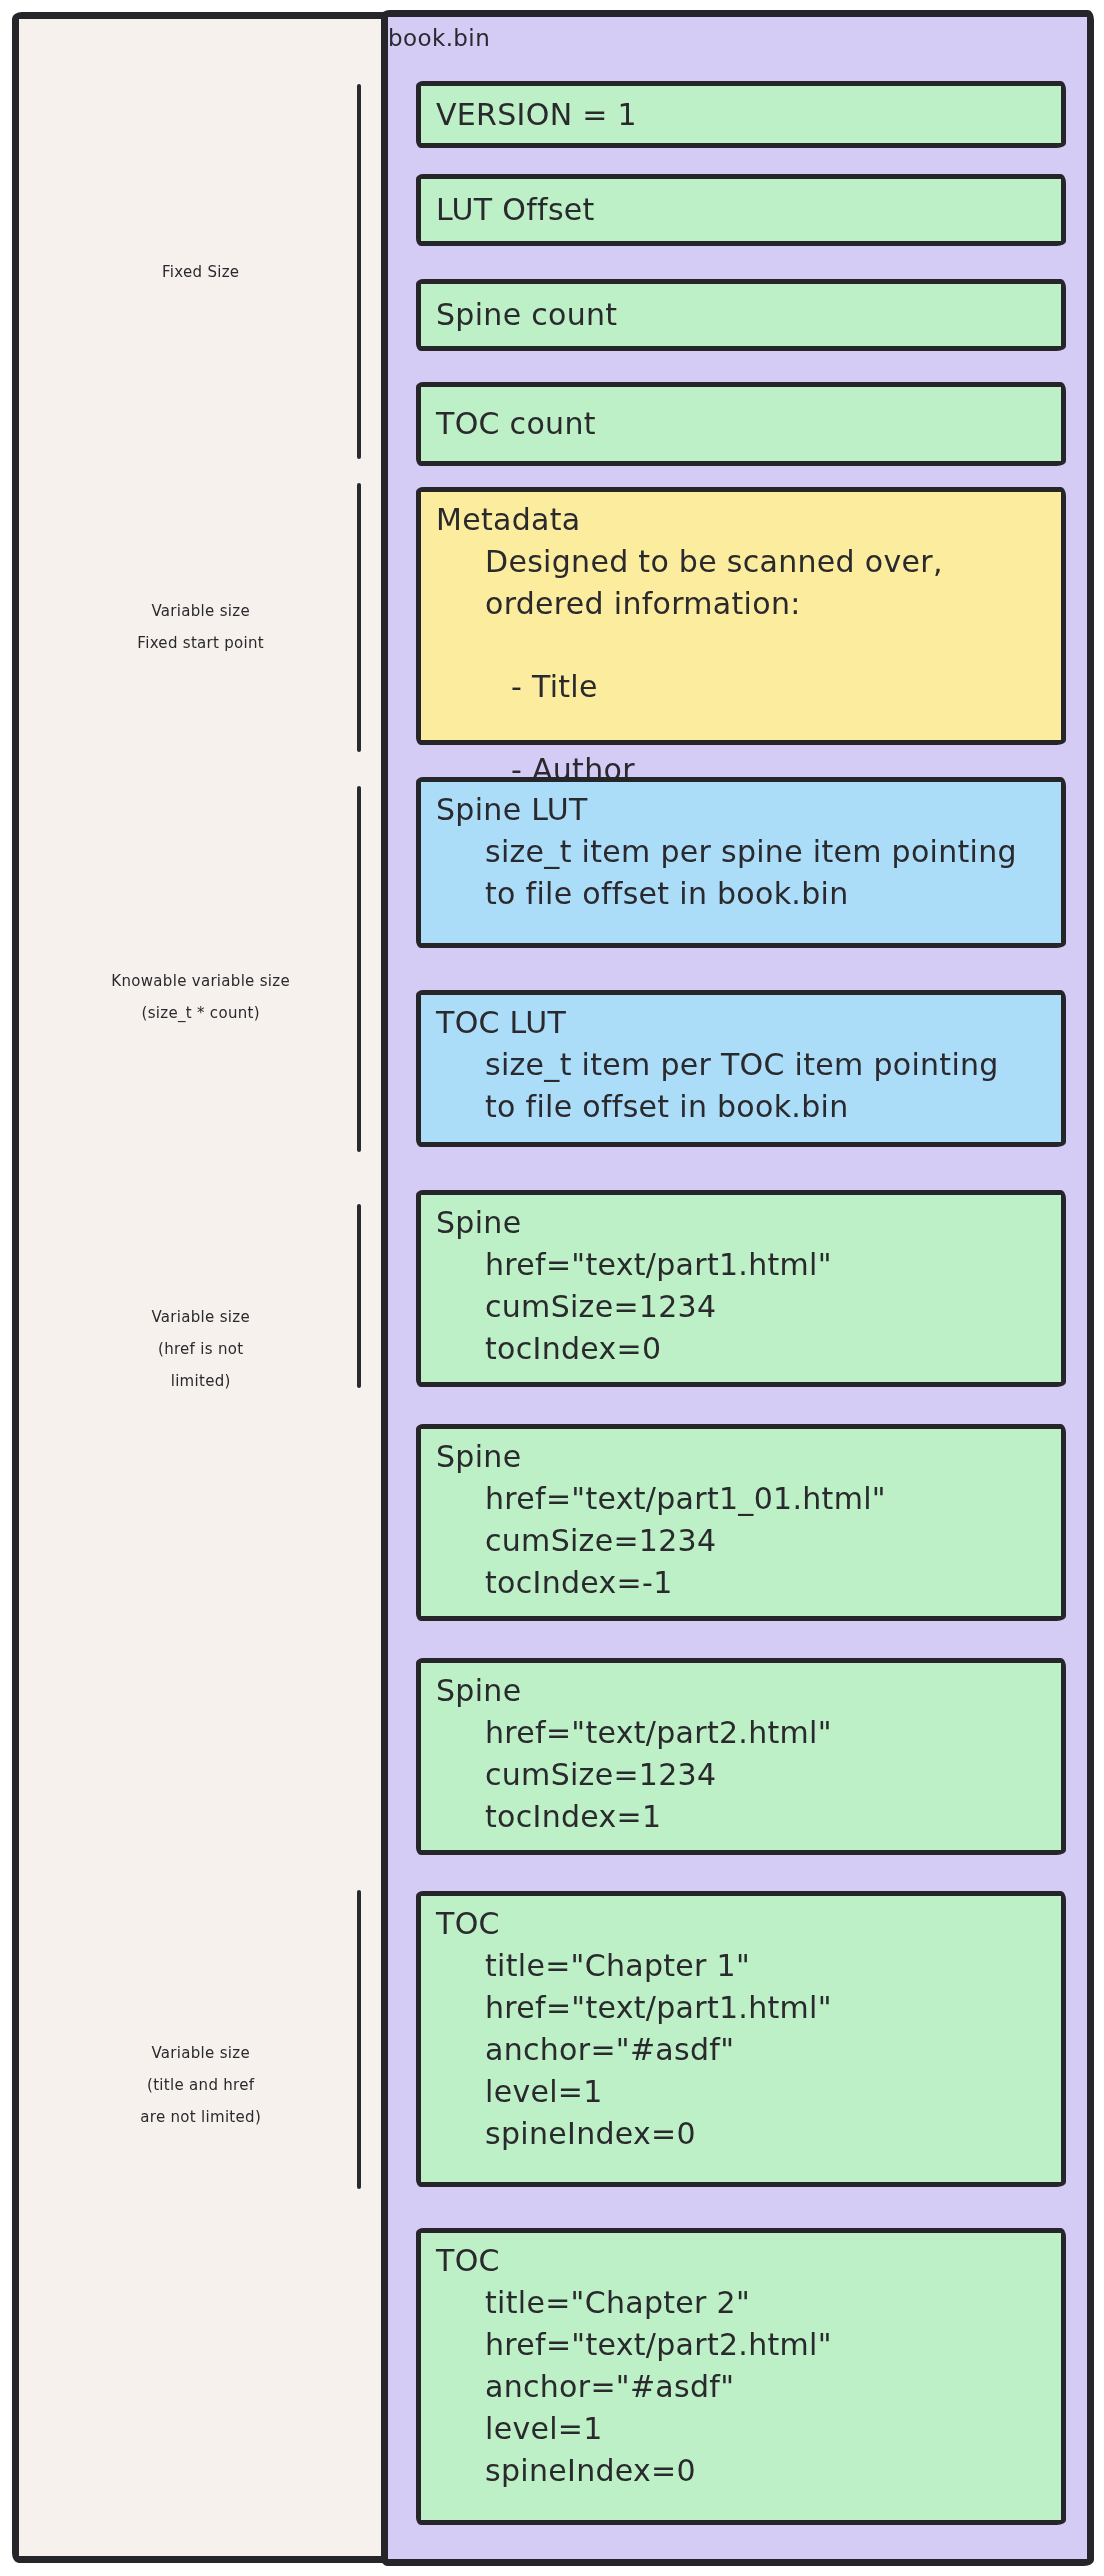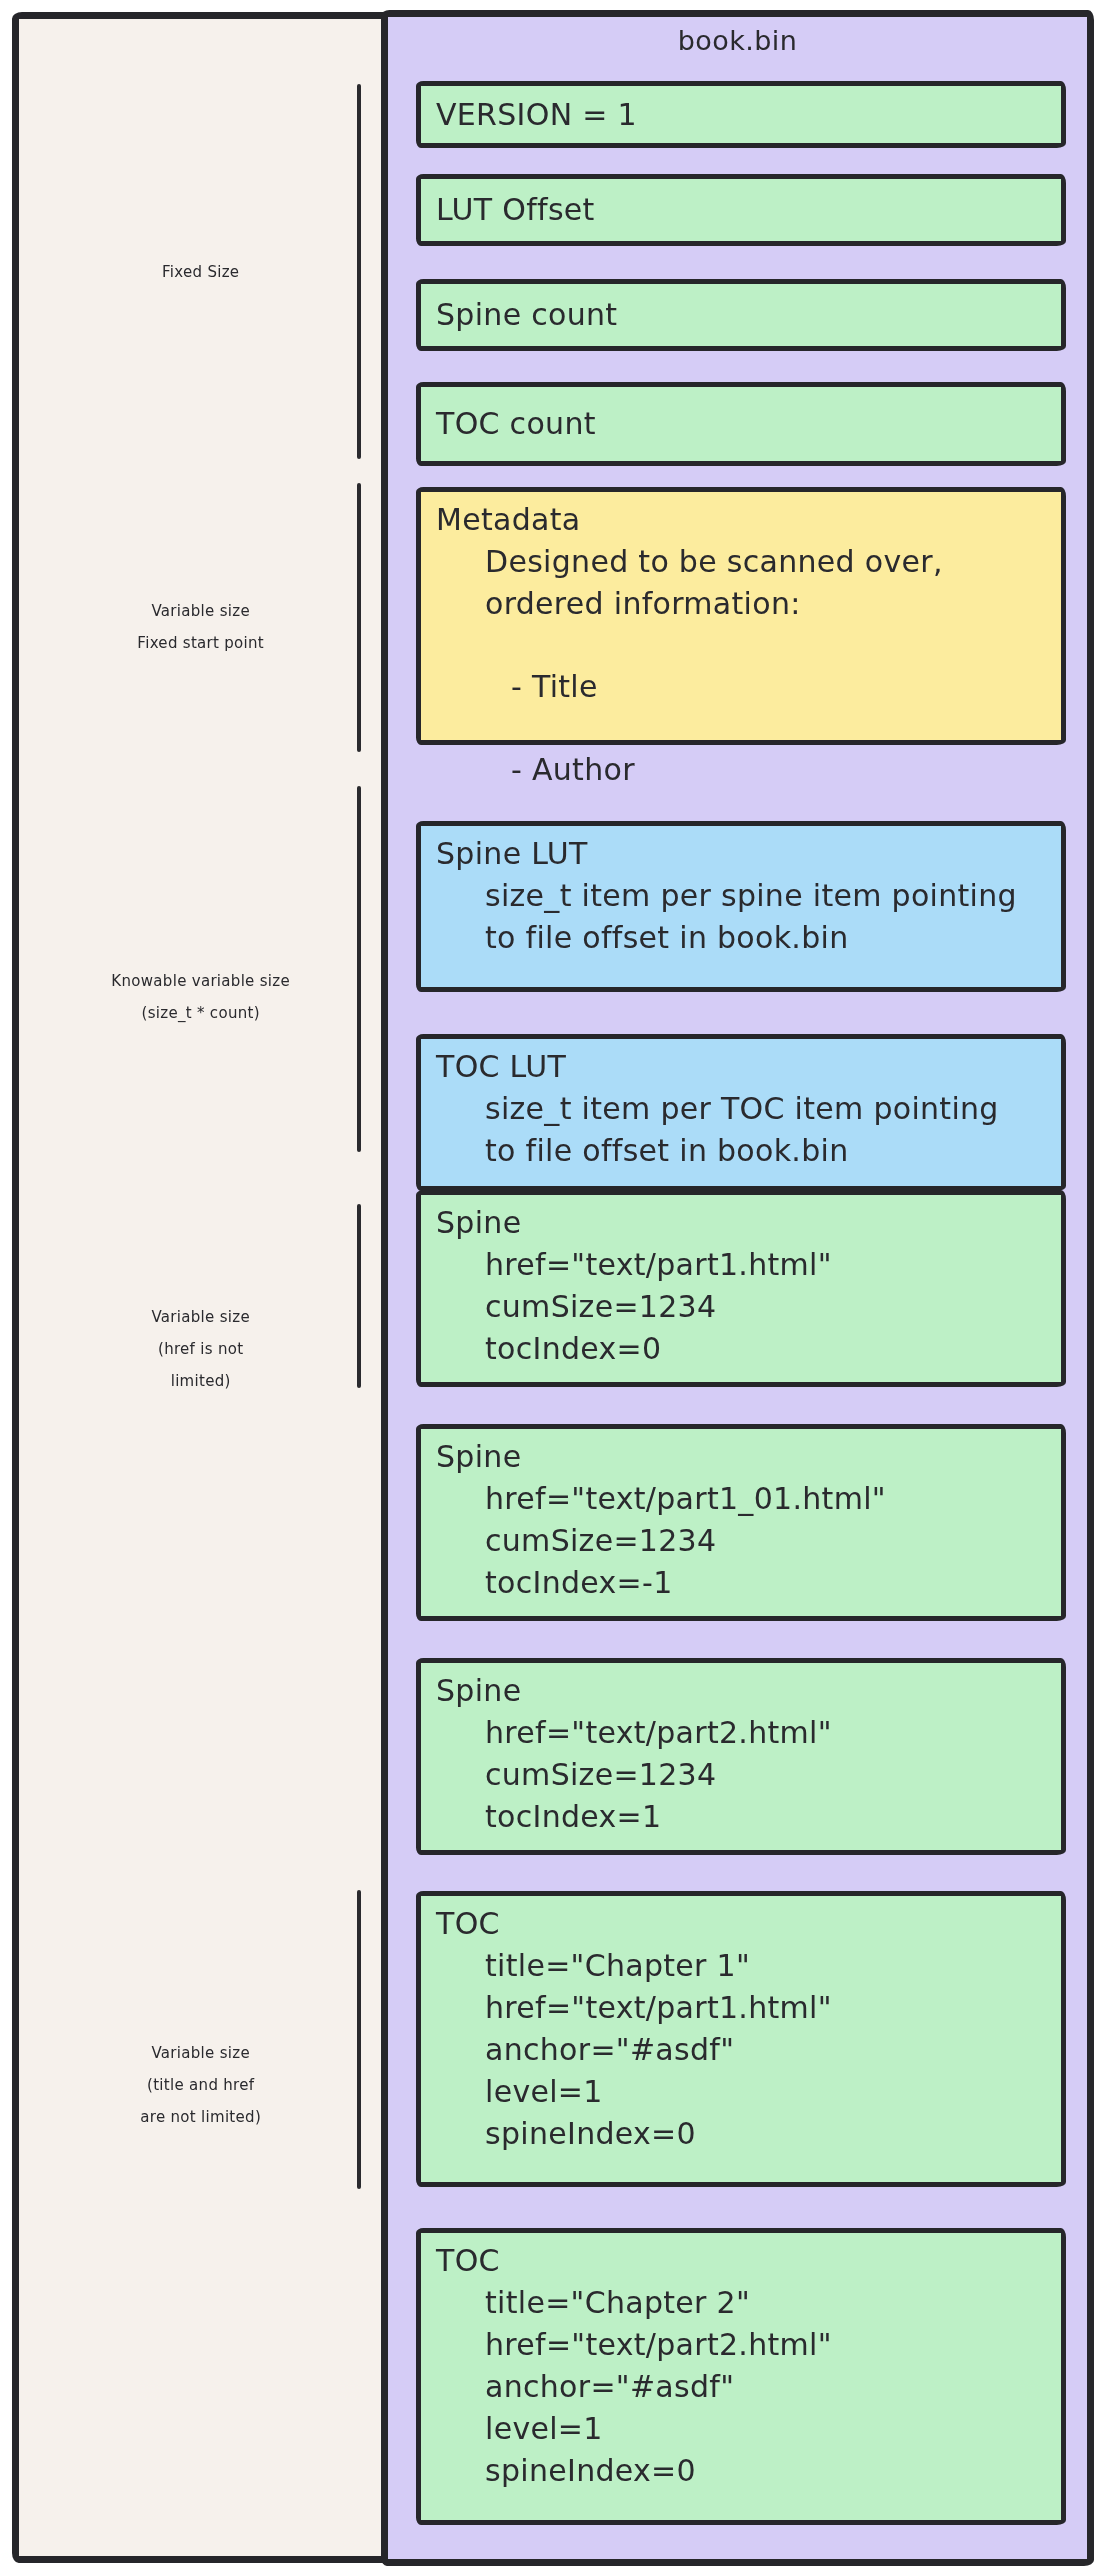--- a/index.html
+++ b/index.html
@@ -26,38 +26,37 @@
     left: 381px; top: 10px;
     width: 713px; height: 2556px;
     background: var(--purple, #d5ccf6);
     border: 7.5px solid var(--border, #26262a);
     border-radius: 8.4px 5.9px 10px 5.9px / 5.9px 10px 5.9px 8.4px;
     box-sizing: border-box;
   }
   .bin-title {
     position: absolute;
     left: 0; top: 8.4px; width: 100%;
-    text-align: center;
-    font-size: 27px;
+    font-size: 23px;
     letter-spacing: 0.4px;
   }
   
   .box {
     position: absolute;
     left: 28px;
     width: 650px;
     border: 5.9px solid var(--border, #26262a);
     border-radius: 7.5px 5px 9.2px 5px / 5px 9.2px 5px 7.5px;
     box-sizing: border-box;
     font-size: 30px;
     letter-spacing: 0.3px;
   }
   .box.green  { background: var(--green,  #bdf0c6); }
   .box.yellow { background: var(--yellow, #fcec9e); }
-  .box.blue   { background: var(--blue,   #abdcf8); margin-top: 44px; }
+  .box.blue   { background: var(--blue,   #abdcf8); }
   .box.single { display: flex; align-items: center; }
   .box.single .ln { padding-left: 15px; }
   .box.multi { padding-top: 6.7px; }
   .ln { line-height: 42px; white-space: pre; }
   .lv0 { padding-left: 15px; }
   .lv1 { padding-left: 64px; }
   .lv2 { padding-left: 90px; margin-top: 41px; }
   
   .side-label {
     position: absolute;

